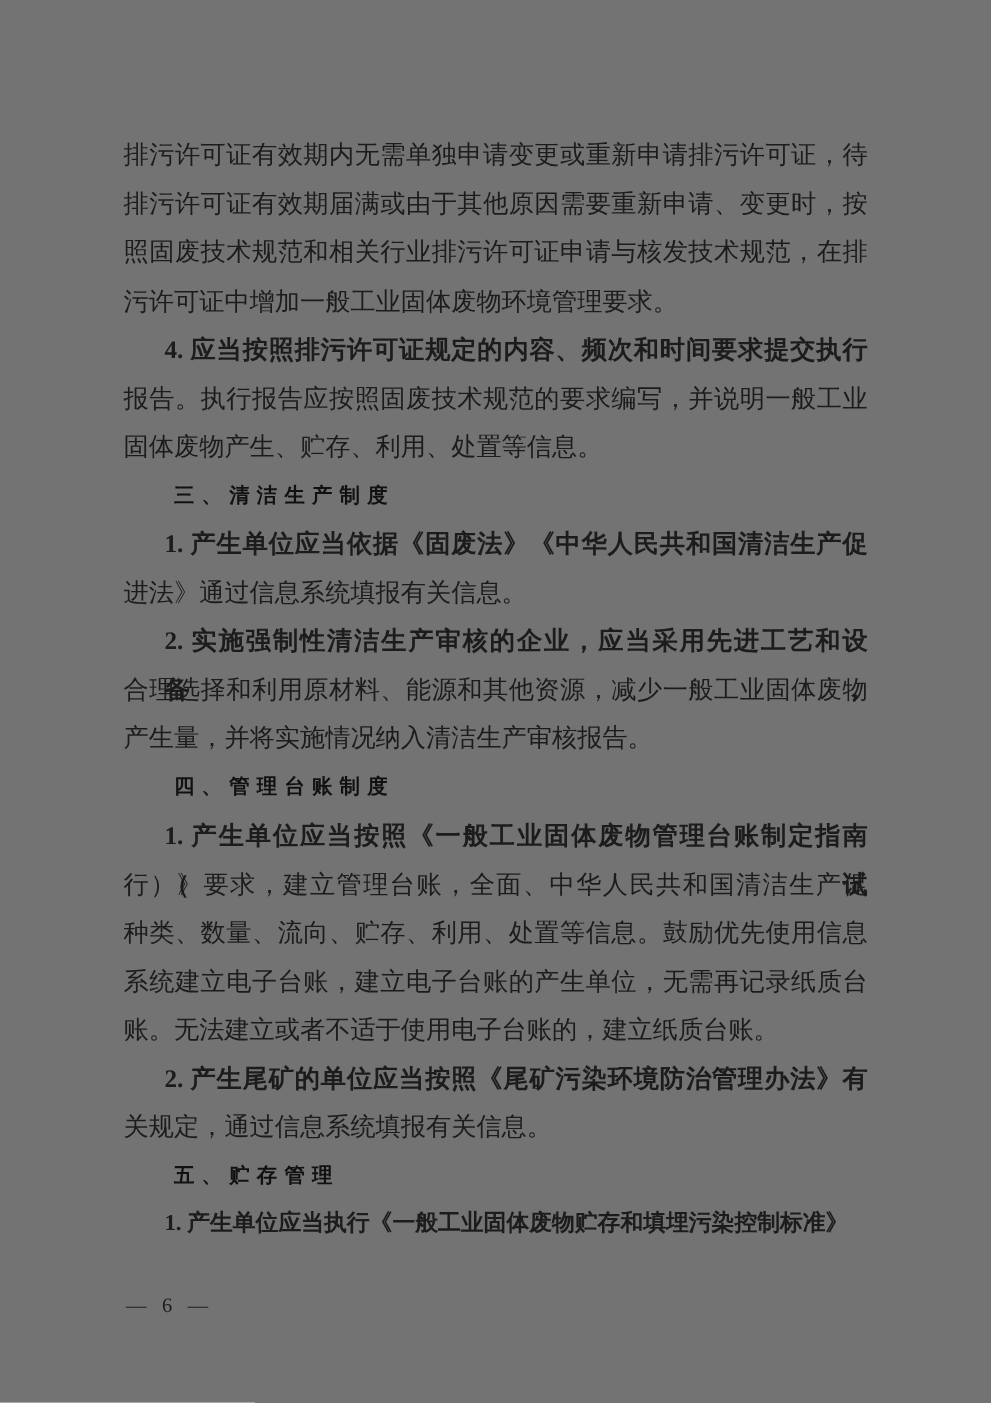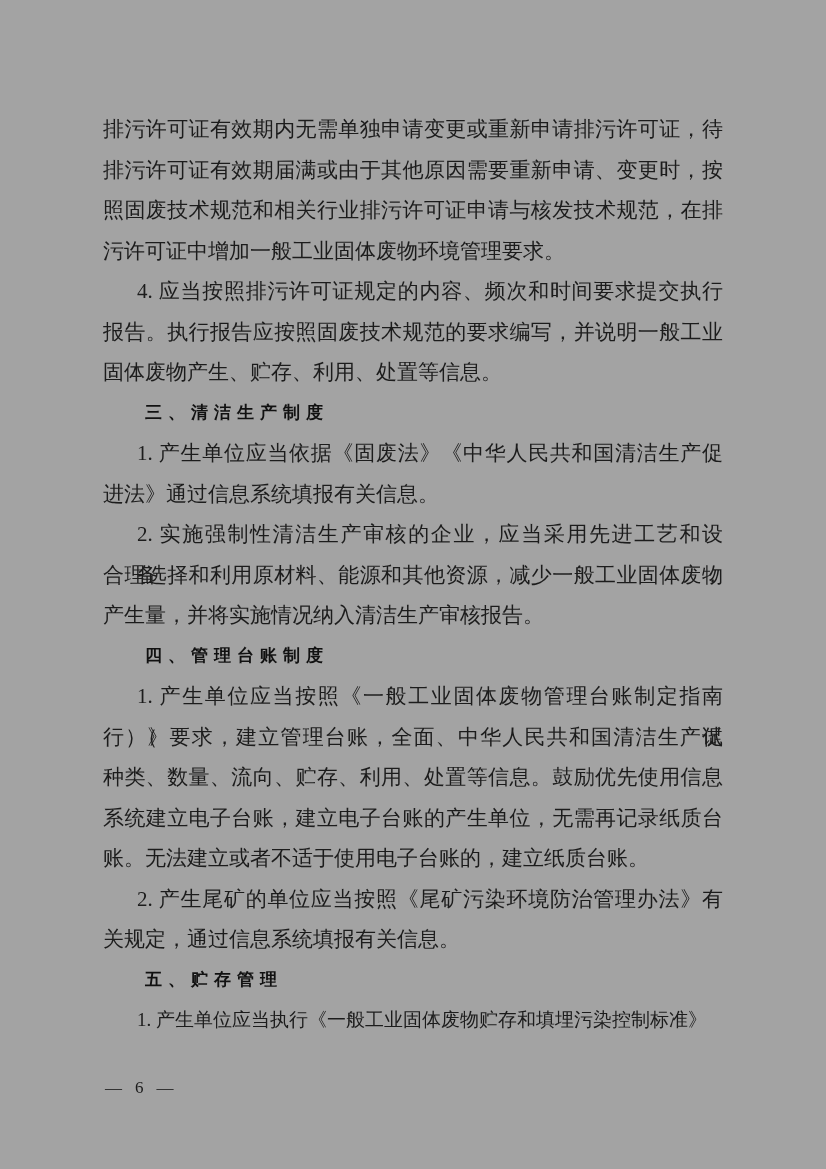--- a/index.html
+++ b/index.html
@@ -4,21 +4,21 @@
 <style>
   html, body {
     margin: 0;
     padding: 0;
     background: #ffffff;
   }
   .page {
     position: relative;
     width: 826px;
     height: 1169px;
-    background: #a3a3a3;
+    background: #737373;
     overflow: hidden;
     font-family: "Liberation Serif", serif;
     color: #1c1c1c;
   }
   .content {
     position: absolute;
     left: 103px;
     top: 109px;
     width: 620px;
   }
@@ -36,20 +36,21 @@
     text-justify: inter-character;
   }
   
   .end {
     text-align: left;
     text-align-last: left;
   }
   
   .ind {
     padding-left: 34px;
+    font-weight: bold;
   }
   
   .tight {
     font-size: 19px;
     letter-spacing: 0;
   }
   
   .head {
     font-family: "Liberation Sans", sans-serif;
     font-weight: bold;

